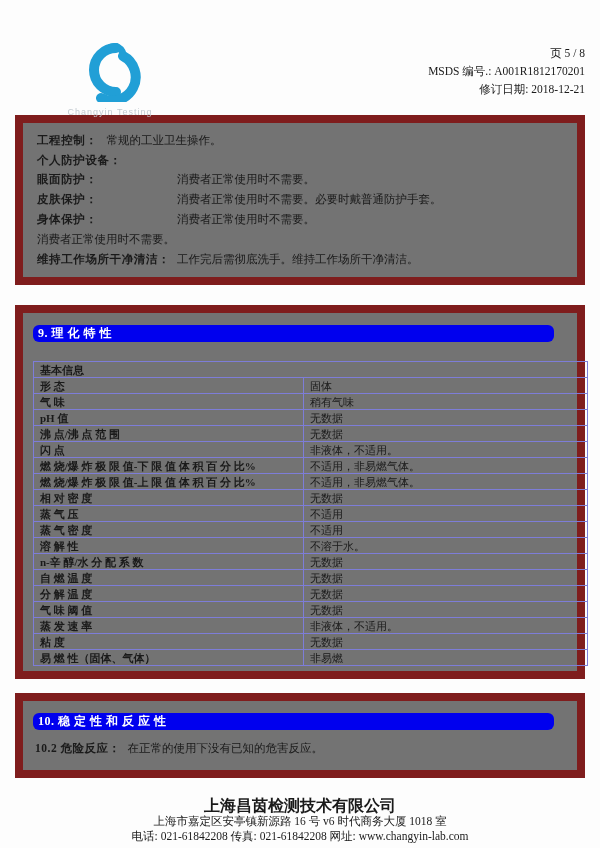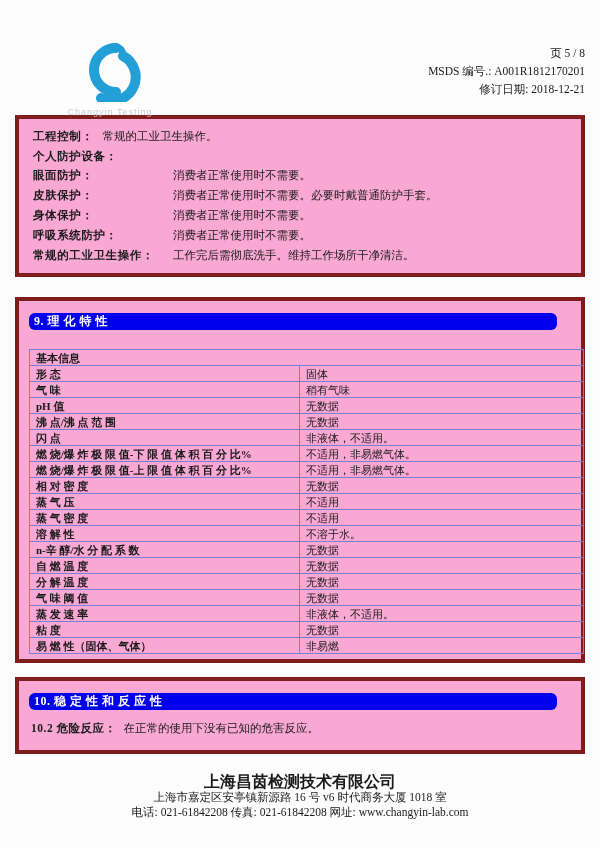--- a/index.html
+++ b/index.html
@@ -13,21 +13,21 @@
   }
   .page { padding:0 15px; }
 
   
   header { height:115px; display:flex; justify-content:space-between; align-items:flex-start; padding-top:40px; }
   .logo-wrap { margin-left:40px; width:110px; text-align:center; }
   .logo-caption { font-family:"Liberation Sans","DejaVu Sans",sans-serif; font-size:9px; color:#c3cbd1; letter-spacing:1px; margin-top:1px; }
   .doc-meta { text-align:right; font-size:11.5px; line-height:18px; padding-top:4px; }
 
   
-  .box { border:4px solid #7f1d1d; background:#f9a8d4; margin-bottom:14px; }
+  .box { border:8px solid #7f1d1d; background:#737373; margin-bottom:14px; }
   .box-protection { padding:7px 10px 9px 14px; margin-bottom:20px; }
   .prow { display:flex; font-size:11.5px; line-height:16px; padding:1.9px 0; }
   .plabel { font-weight:bold; letter-spacing:0.6px; white-space:nowrap; }
   .prow.cols .plabel { width:140px; flex-shrink:0; }
   .prow.inline .plabel { margin-right:9px; }
   .pvalue { }
 
   
   .banner {
     background:#0000ee; color:#fff; font-weight:bold;
@@ -93,25 +93,24 @@
     </div>
     <div class="prow cols">
       <span class="plabel">皮肤保护：</span>
       <span class="pvalue">消费者正常使用时不需要。必要时戴普通防护手套。</span>
     </div>
     <div class="prow cols">
       <span class="plabel">身体保护：</span>
       <span class="pvalue">消费者正常使用时不需要。</span>
     </div>
     <div class="prow cols">
-      <span class="plabel">呼吸系统防护：</span>
       <span class="pvalue">消费者正常使用时不需要。</span>
     </div>
     <div class="prow cols">
-      <span class="plabel">常规的工业卫生操作：</span>
+      <span class="plabel">维持工作场所干净清洁：</span>
       <span class="pvalue">工作完后需彻底洗手。维持工作场所干净清洁。</span>
     </div>
   </section>
 
   <section class="box box-phys">
     <div class="banner">9. 理 化 特 性</div>
     <table class="phys">
       <tbody>
           <tr class="thead">
         <td colspan="2">基本信息</td>

